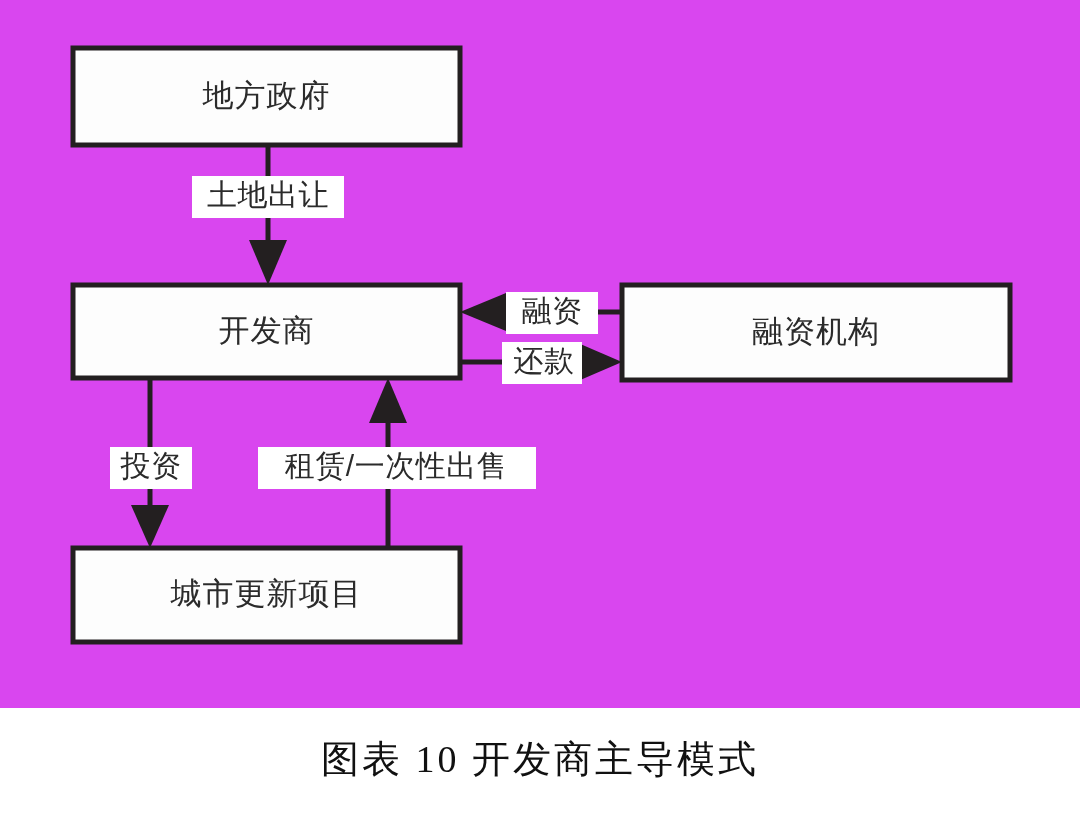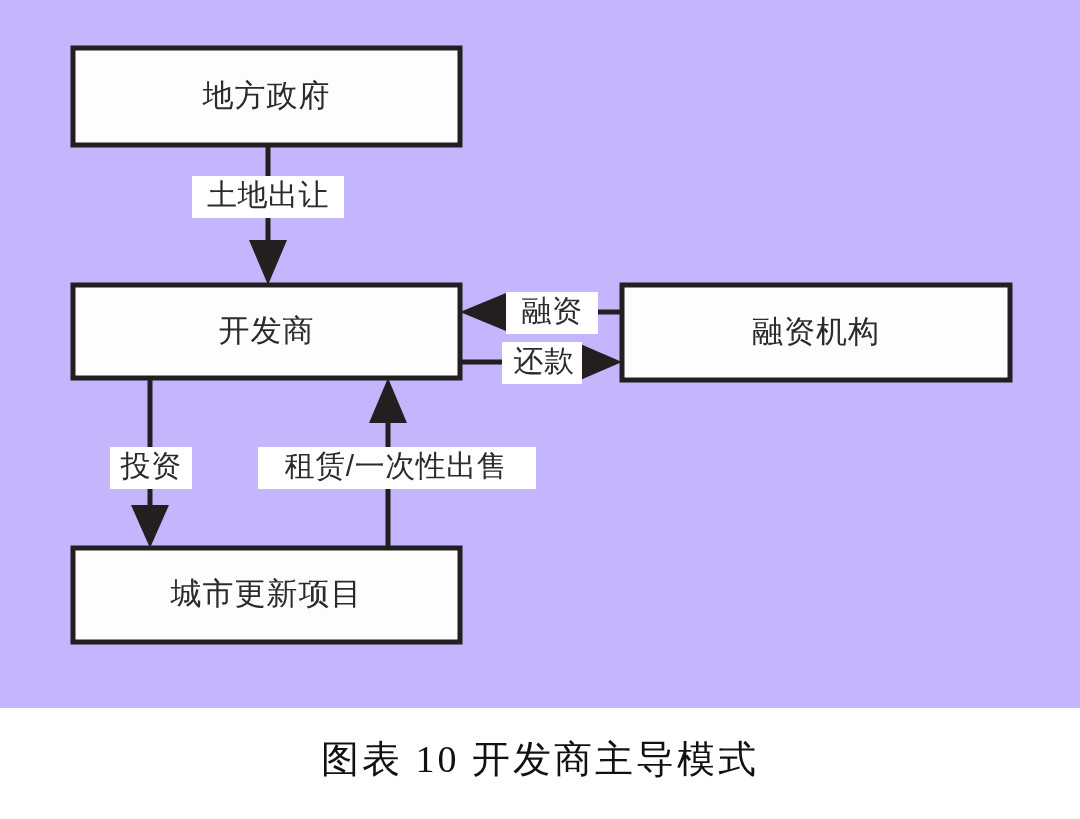--- a/index.html
+++ b/index.html
@@ -12,21 +12,21 @@
     width: 1080px;
     height: 819px;
     font-family: "Liberation Sans", "DejaVu Sans", sans-serif;
     color: #1a1a1a;
     overflow: hidden;
   }
   #diagram-root {
     position: relative;
     width: 1080px;
     height: 708px;
-    background: #c4b5fd;
+    background: #d946ef;
   }
   svg.flow-canvas {
     position: absolute;
     top: 0;
     left: 0;
     width: 1080px;
     height: 819px;
     display: block;
   }
   .node-rect {

